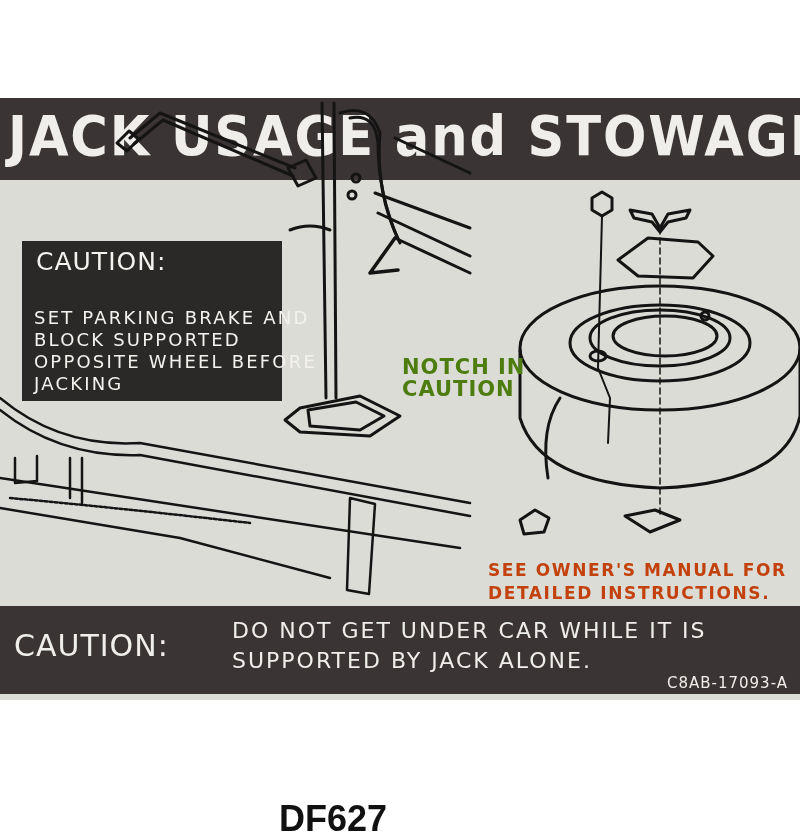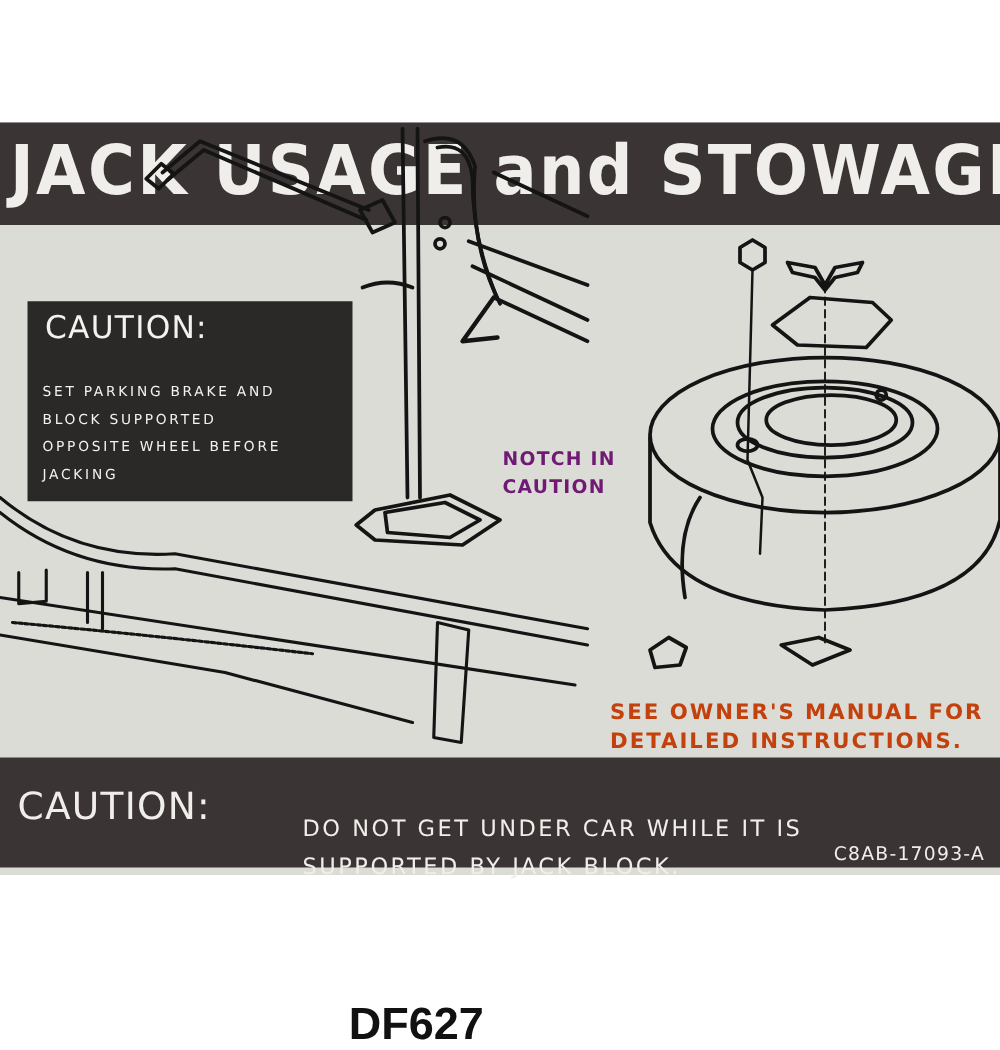--- a/index.html
+++ b/index.html
@@ -11,32 +11,32 @@
 
   .title-band { position: absolute; left: 0; top: 0; width: 800px; height: 82px;
                 background: #3a3534; color: #f0eeea; }
   .title-text { position: absolute; left: 8px; top: 6px; font-size: 55px; font-weight: bold;
                 letter-spacing: 2px; white-space: nowrap; transform: scaleX(0.93); transform-origin: left top;}
   .title-text .and { text-transform: none; }
 
   .caution-box { position: absolute; left: 22px; top: 143px; width: 260px; height: 160px;
                  background: #2b2828; color: #f4f2ee; }
   .caution-box .head { position: absolute; left: 14px; top: 6px; font-size: 25px; letter-spacing: 1px; }
-  .caution-box .line { position: absolute; left: 12px; font-size: 11px; letter-spacing: 2.2px; white-space: nowrap; }
+  .caution-box .line { position: absolute; left: 12px; font-size: 18px; letter-spacing: 2.2px; white-space: nowrap; }
 
-  .notch-label { position: absolute; left: 402px; top: 258px; font-size: 15px; font-weight: bold;
-                 color: #701a75; letter-spacing: 1px; line-height: 22px; }
+  .notch-label { position: absolute; left: 402px; top: 258px; font-size: 21px; font-weight: bold;
+                 color: #4d7c0f; letter-spacing: 1px; line-height: 22px; }
 
   .manual-note { position: absolute; left: 488px; top: 461px; font-size: 17px; font-weight: bold;
                  color: #c2410c; letter-spacing: 1.6px; line-height: 23px; white-space: nowrap; }
 
   .bottom-band { position: absolute; left: 0; top: 508px; width: 800px; height: 88px;
                  background: #3a3534; color: #f0eeea; }
   .bottom-band .cap { position: absolute; left: 14px; top: 22px; font-size: 30px; letter-spacing: 1px; }
-  .bottom-band .msg { position: absolute; left: 242px; font-size: 18px; letter-spacing: 2px; white-space: nowrap; margin-top: 35px; }
+  .bottom-band .msg { position: absolute; left: 232px; font-size: 22px; letter-spacing: 2px; white-space: nowrap; }
   .bottom-band .part { position: absolute; right: 12px; top: 68px; font-size: 15px; letter-spacing: 1px; }
 
   .art { position: absolute; left: 0; top: 0; }
 
   .product-code { position: absolute; left: 0; width: 666px; top: 798px; text-align: center;
                   font-family: "Liberation Sans", sans-serif; font-weight: bold; font-size: 36px; color: #111; }
 </style>
 </head>
 <body>
 
@@ -129,18 +129,18 @@
   </div>
 
   <div class="manual-note">
     <div>SEE OWNER'S MANUAL FOR</div>
     <div>DETAILED INSTRUCTIONS.</div>
   </div>
 
   <div class="bottom-band">
     <div class="cap">CAUTION:</div>
     <div class="msg" style="top:12px">DO NOT GET UNDER CAR WHILE IT IS</div>
-    <div class="msg" style="top:42px">SUPPORTED BY JACK BLOCK.</div>
+    <div class="msg" style="top:42px">SUPPORTED BY JACK ALONE.</div>
     <div class="part">C8AB-17093-A</div>
   </div>
 </div>
 
 <div class="product-code">DF627</div>
 
 </body></html>

